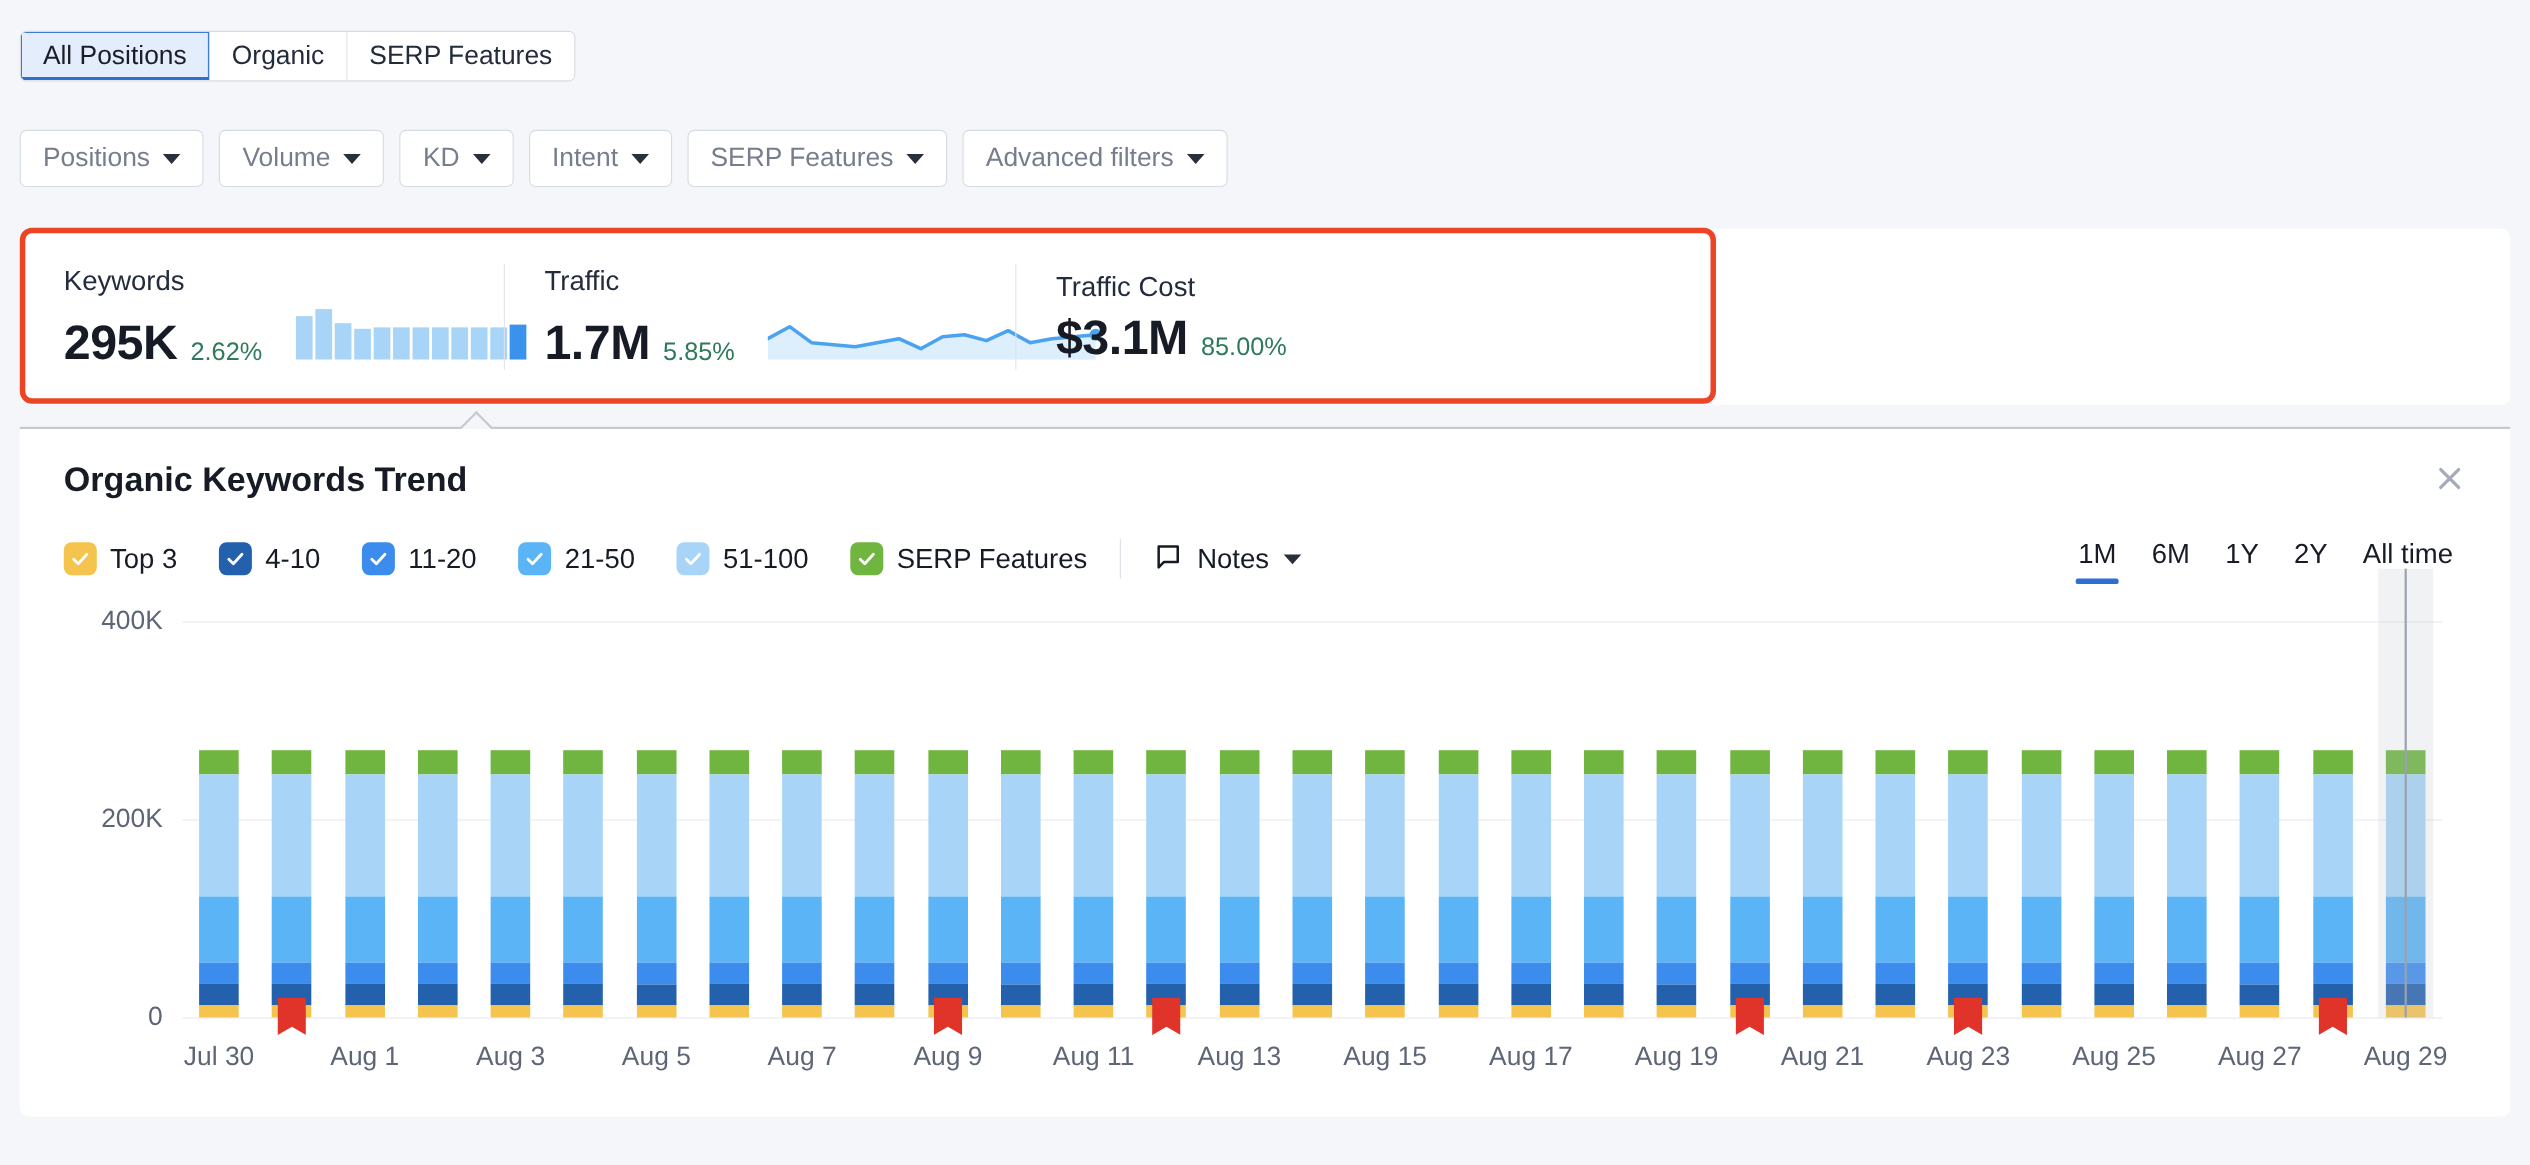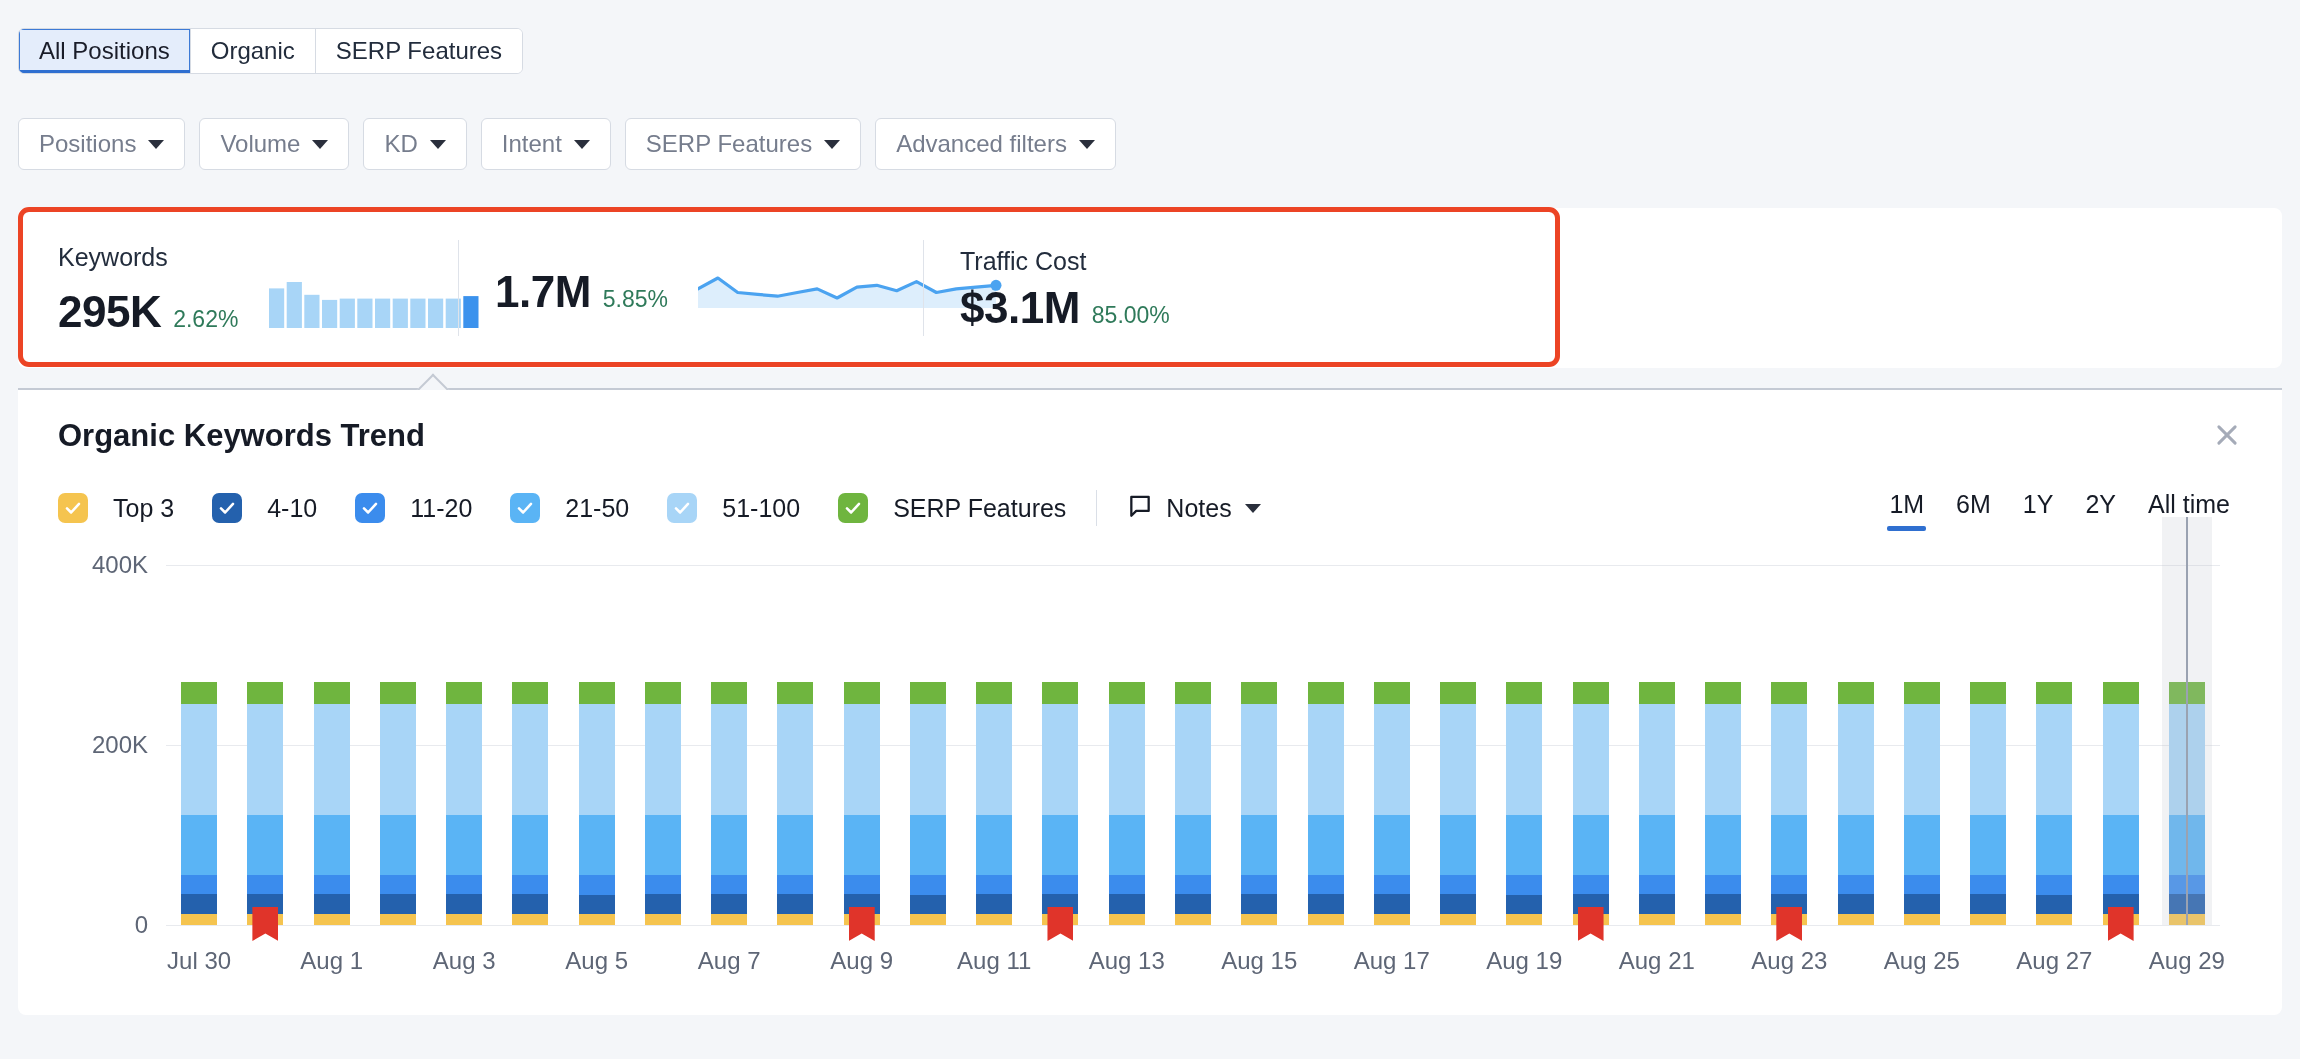--- a/index.html
+++ b/index.html
@@ -131,21 +131,21 @@
   }
   .closebtn {
     position: absolute; right: 36px; top: 28px;
     width: 38px; height: 38px;
     display: flex; align-items: center; justify-content: center;
     cursor: pointer;
   }
 
   
   .legend { position: absolute; left: 40px; top: 100px; display: flex; align-items: center; }
-  .lgitem { display: flex; align-items: center; gap: 25px; margin-right: 38px; cursor: pointer; }
+  .lgitem { display: flex; align-items: center; gap: 12px; margin-right: 38px; cursor: pointer; }
   .cbx {
     width: 30px; height: 30px; border-radius: 7px;
     display: flex; align-items: center; justify-content: center;
   }
   .cbx svg { display: block; }
   .lglabel { font-size: 25px; color: #161b26; white-space: nowrap; }
   .lgdiv { width: 1px; height: 36px; background: #dadfe7; margin: 0 30px 0 0; }
   .notesbtn { display: flex; align-items: center; gap: 13px; cursor: pointer; }
   .notes-label { font-size: 25px; color: #161b26; }
 
@@ -262,20 +262,21 @@
               <rect x="177.7" y="16.6" width="15.2" height="29.4" fill="#a8d5f7"></rect>
               <rect x="195.3" y="14.1" width="15.2" height="31.9" fill="#3b92ed"></rect>
             </svg>
         </div>
       </div>
     </div>
 
     <div class="vdiv"></div>
 
     <div class="metric" style="margin-left:36px;width:410px;">
+      <div class="metric-label">Traffic</div>
       <div class="metric-row">
         <div class="metric-value">1.7M</div>
         <div class="metric-delta">5.85%</div>
         <div class="sparkwrap">
           <svg id="spark-tr" width="306" height="46">
               <path d="M0.0 26.9 L19.9 16.0 L39.7 30.5 L59.6 32.4 L79.5 34.2 L99.3 30.5 L119.2 26.9 L139.1 36.0 L158.9 25.1 L178.8 23.3 L198.7 28.7 L218.5 19.6 L238.4 30.5 L258.3 26.9 L278.1 25.1 L298.0 23.3 L298.0 46 L0 46 Z" fill="#ddeefc"></path>
               <path d="M0.0 26.9 L19.9 16.0 L39.7 30.5 L59.6 32.4 L79.5 34.2 L99.3 30.5 L119.2 26.9 L139.1 36.0 L158.9 25.1 L178.8 23.3 L198.7 28.7 L218.5 19.6 L238.4 30.5 L258.3 26.9 L278.1 25.1 L298.0 23.3" fill="none" stroke="#4ba3f0" stroke-width="3.2" stroke-linejoin="round" stroke-linecap="round"></path>
               <circle cx="298.0" cy="23.3" r="5.5" fill="#4ba3f0"></circle>
             </svg>
         </div>

